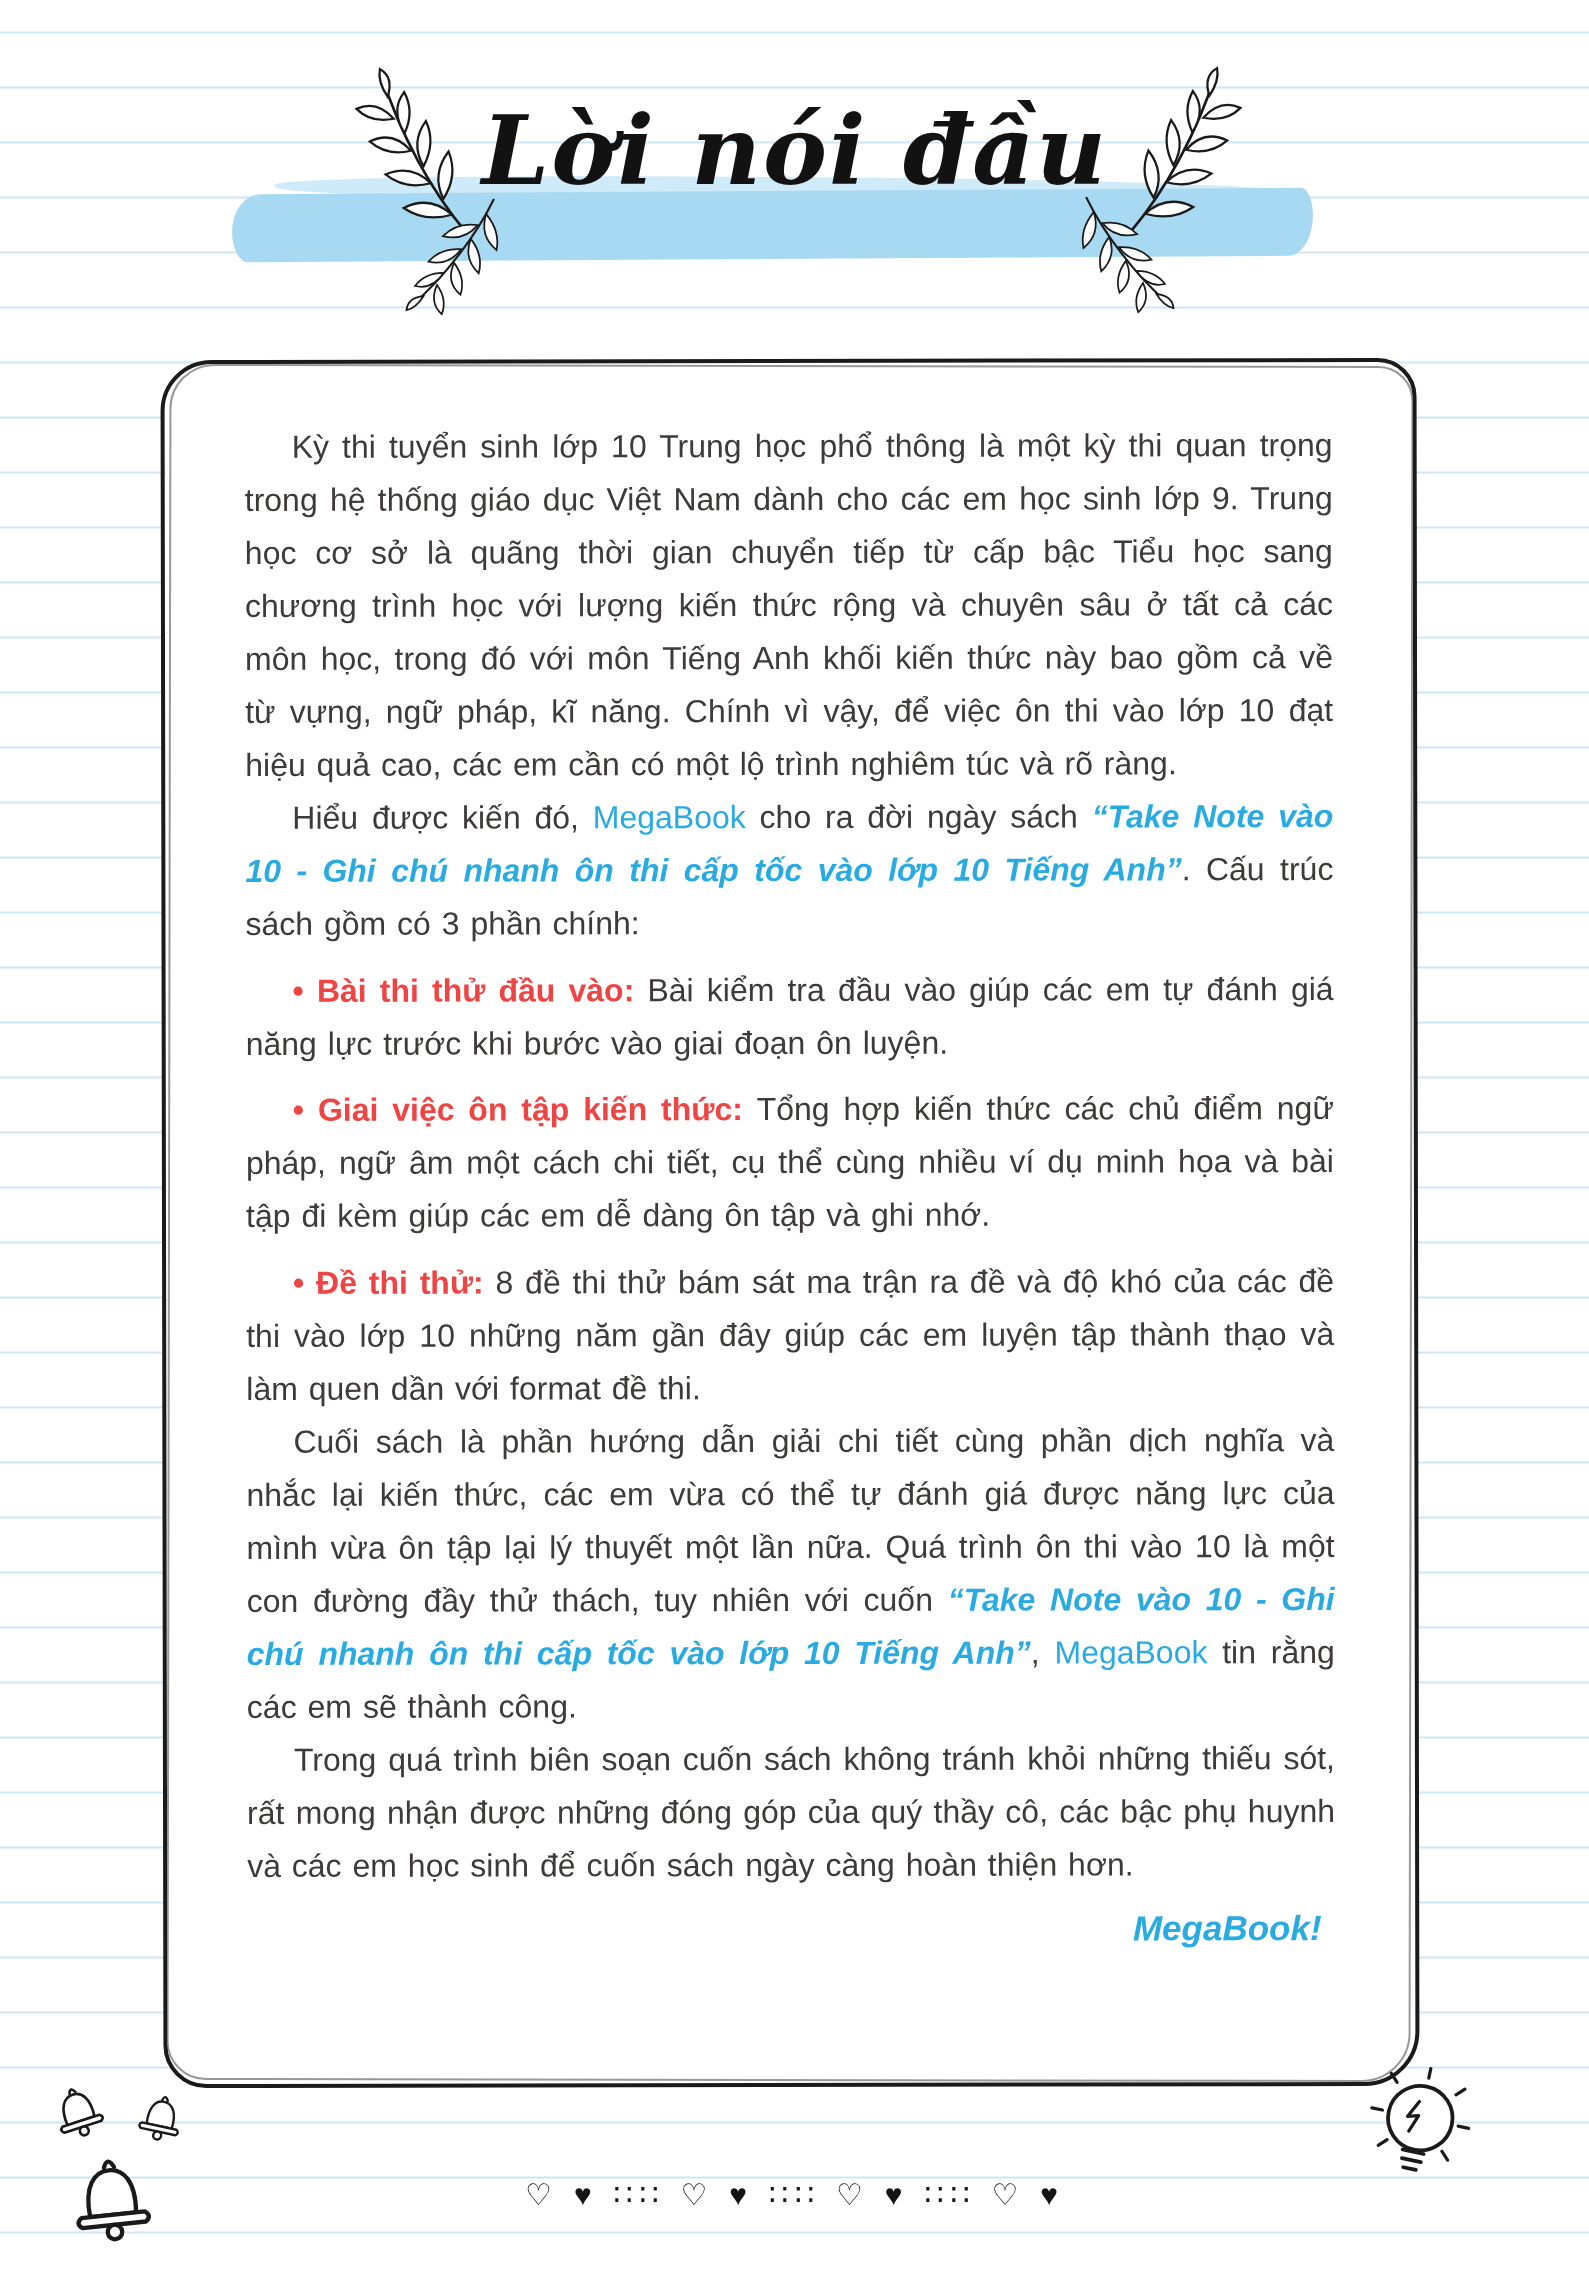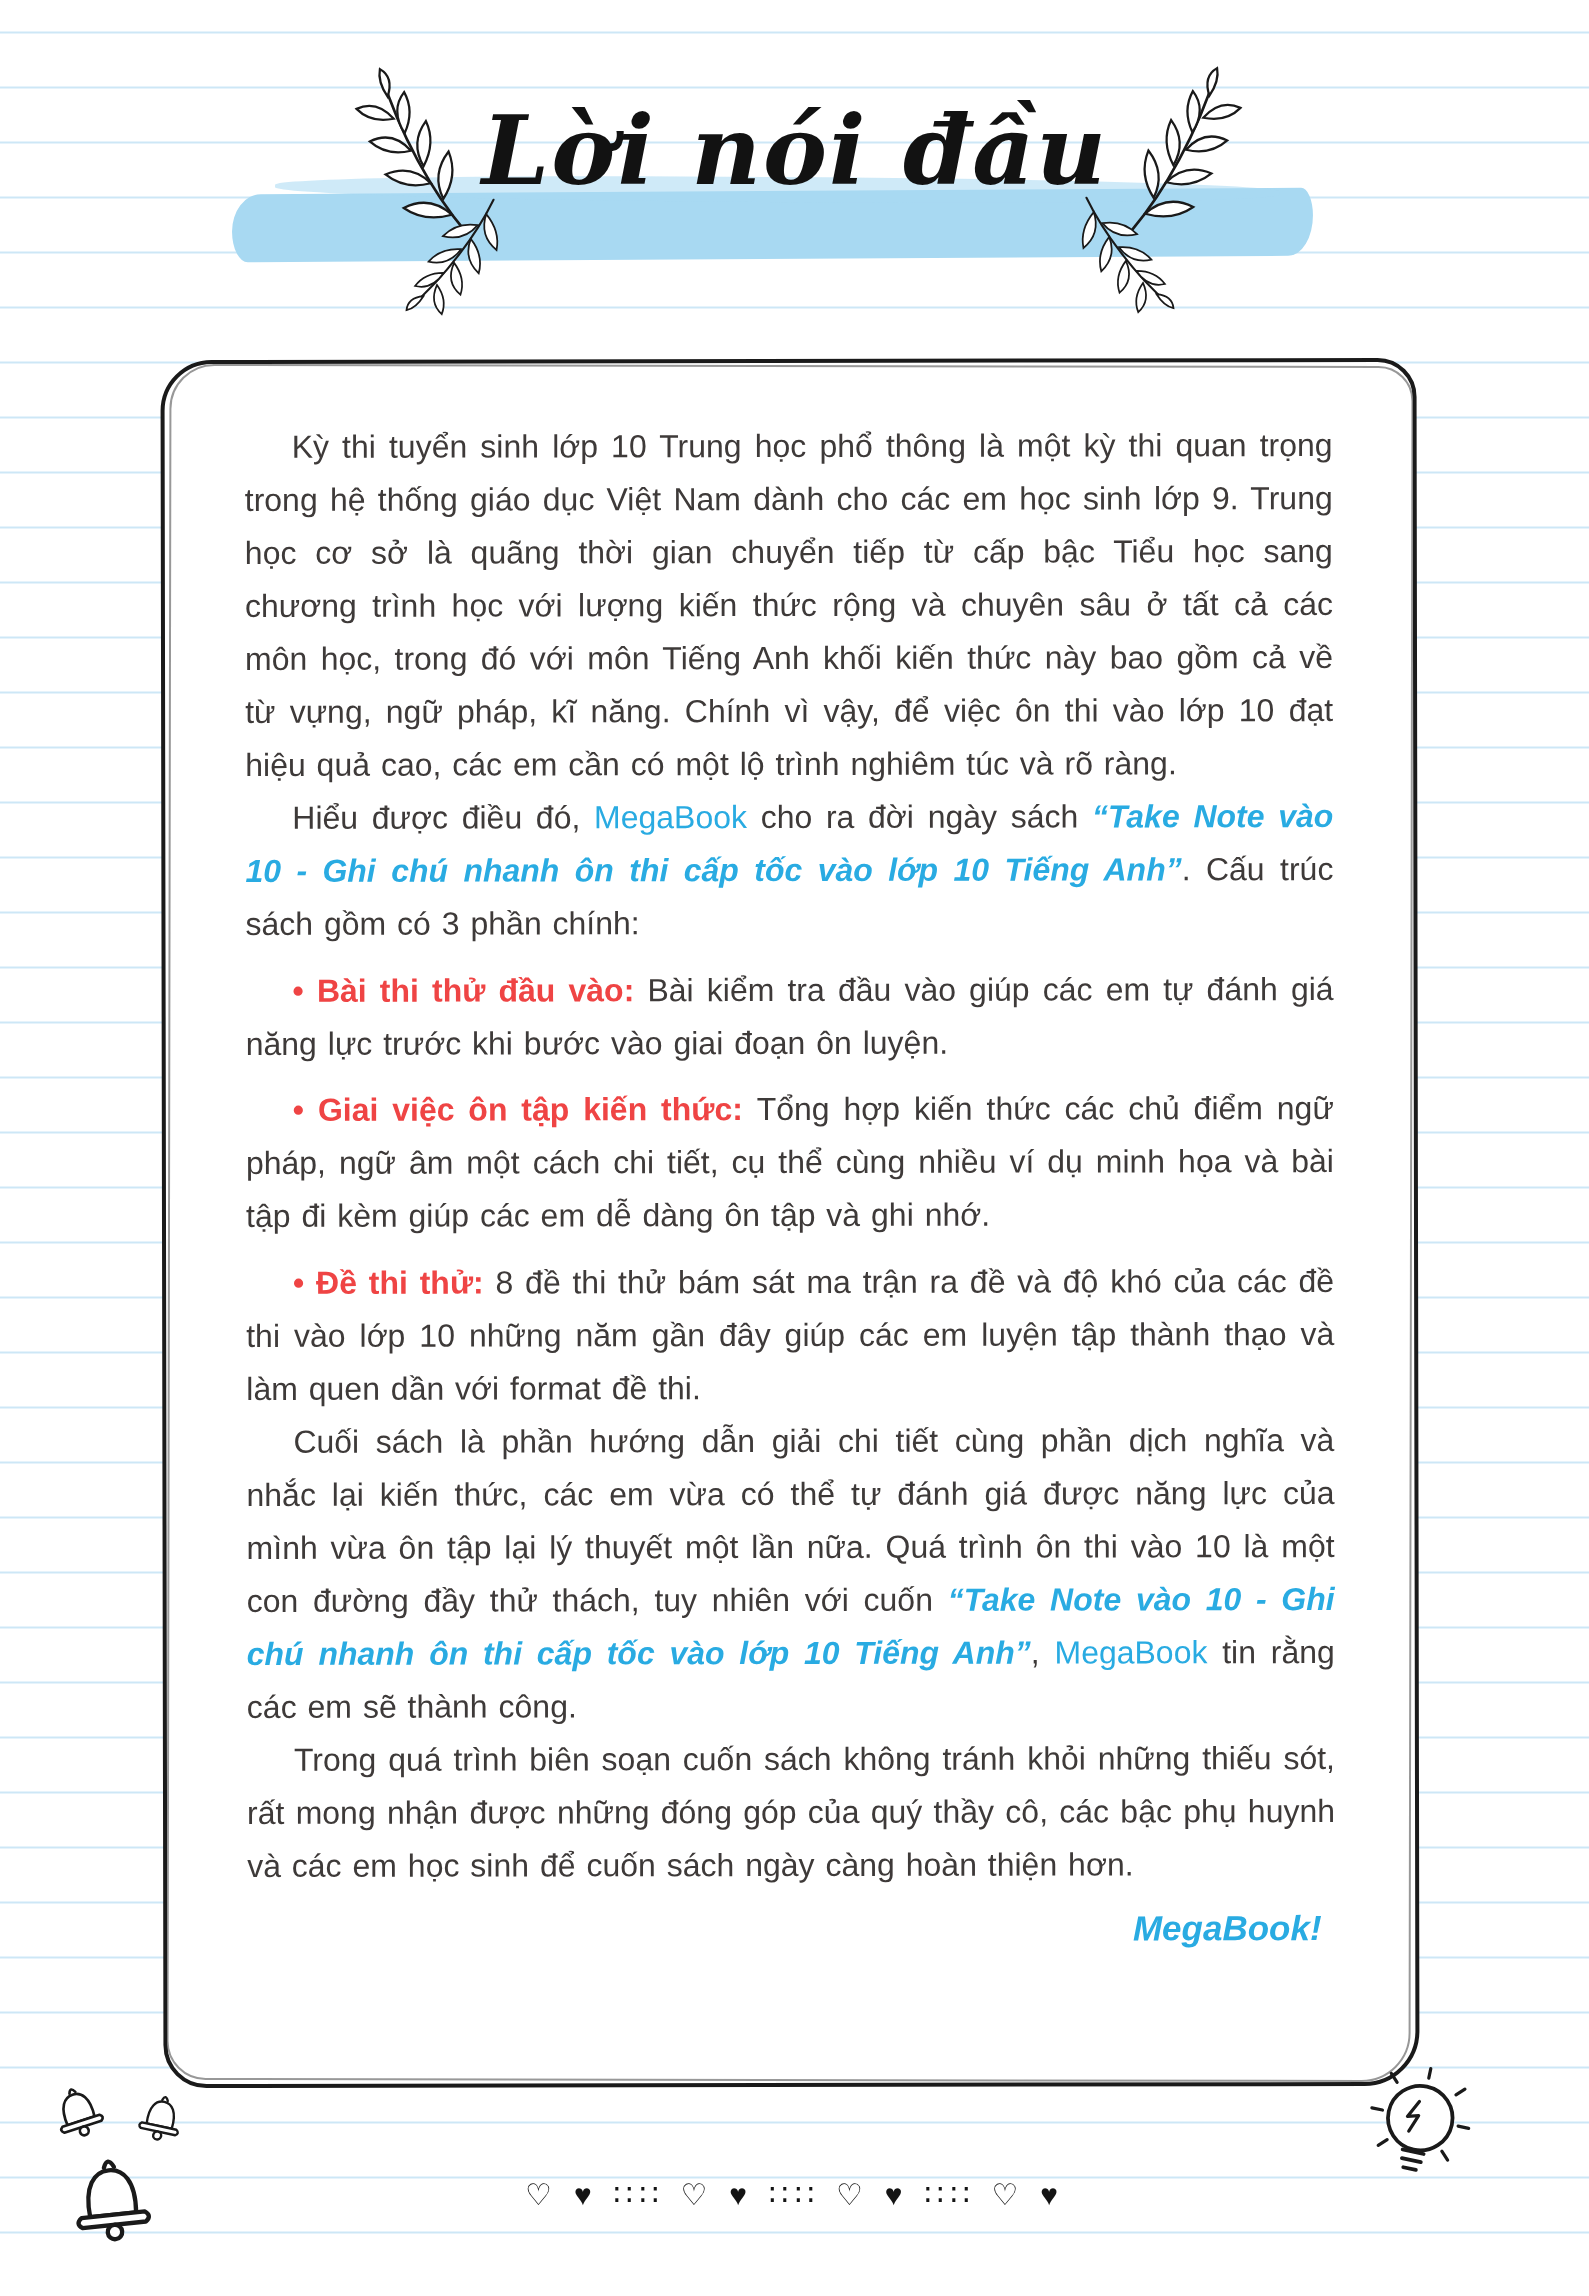--- a/index.html
+++ b/index.html
@@ -169,21 +169,21 @@
     <svg viewBox="0 0 120 210" width="100%" height="100%">
         <use href="#branch"></use>
       </svg>
   </div>
 
   <h1 class="page-title">Lời nói đầu</h1>
 
   <div class="preface-box">
     <div class="preface-body">
         <p class="para indent"><span>Kỳ thi tuyển sinh lớp 10 Trung học phổ thông là một kỳ thi quan trọng trong hệ thống giáo dục Việt Nam dành cho các em học sinh lớp 9. Trung học cơ sở là quãng thời gian chuyển tiếp từ cấp bậc Tiểu học sang chương trình học với lượng kiến thức rộng và chuyên sâu ở tất cả các môn học, trong đó với môn Tiếng Anh khối kiến thức này bao gồm cả về từ vựng, ngữ pháp, kĩ năng. Chính vì vậy, để việc ôn thi vào lớp 10 đạt hiệu quả cao, các em cần có một lộ trình nghiêm túc và rõ ràng.</span></p>
-        <p class="para indent"><span>Hiểu được điều đó, </span><span class="accent-bold">MegaBook</span><span> cho ra đời ngày sách </span><span class="accent-bold-italic">“Take Note vào 10 - Ghi chú nhanh ôn thi cấp tốc vào lớp 10 Tiếng Anh”</span><span>. Cấu trúc sách gồm có 3 phần chính:</span></p>
+        <p class="para indent"><span>Hiểu được kiến đó, </span><span class="accent-bold">MegaBook</span><span> cho ra đời ngày sách </span><span class="accent-bold-italic">“Take Note vào 10 - Ghi chú nhanh ôn thi cấp tốc vào lớp 10 Tiếng Anh”</span><span>. Cấu trúc sách gồm có 3 phần chính:</span></p>
         <p class="para bullet"><span class="bold">• Bài thi thử đầu vào: </span><span>Bài kiểm tra đầu vào giúp các em tự đánh giá năng lực trước khi bước vào giai đoạn ôn luyện.</span></p>
         <p class="para bullet"><span class="bold">• Giai việc ôn tập kiến thức: </span><span>Tổng hợp kiến thức các chủ điểm ngữ pháp, ngữ âm một cách chi tiết, cụ thể cùng nhiều ví dụ minh họa và bài tập đi kèm giúp các em dễ dàng ôn tập và ghi nhớ.</span></p>
         <p class="para bullet"><span class="bold">• Đề thi thử: </span><span>8 đề thi thử bám sát ma trận ra đề và độ khó của các đề thi vào lớp 10 những năm gần đây giúp các em luyện tập thành thạo và làm quen dần với format đề thi.</span></p>
         <p class="para indent"><span>Cuối sách là phần hướng dẫn giải chi tiết cùng phần dịch nghĩa và nhắc lại kiến thức, các em vừa có thể tự đánh giá được năng lực của mình vừa ôn tập lại lý thuyết một lần nữa. Quá trình ôn thi vào 10 là một con đường đầy thử thách, tuy nhiên với cuốn </span><span class="accent-bold-italic">“Take Note vào 10 - Ghi chú nhanh ôn thi cấp tốc vào lớp 10 Tiếng Anh”</span><span>, </span><span class="accent-bold">MegaBook</span><span> tin rằng các em sẽ thành công.</span></p>
         <p class="para indent"><span>Trong quá trình biên soạn cuốn sách không tránh khỏi những thiếu sót, rất mong nhận được những đóng góp của quý thầy cô, các bậc phụ huynh và các em học sinh để cuốn sách ngày càng hoàn thiện hơn.</span></p>
       </div>
     <p class="signature">MegaBook!</p>
   </div>
 
   <div class="bells-group">

